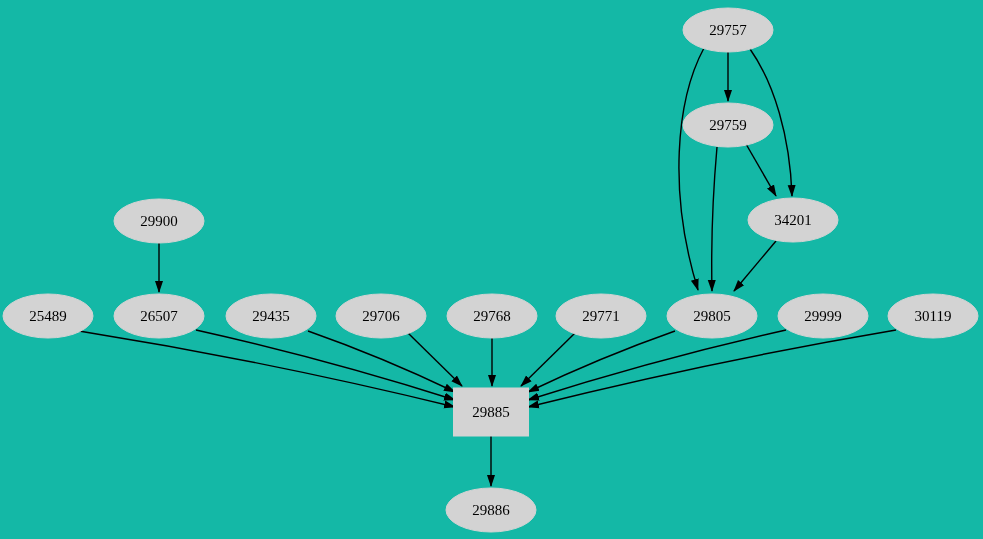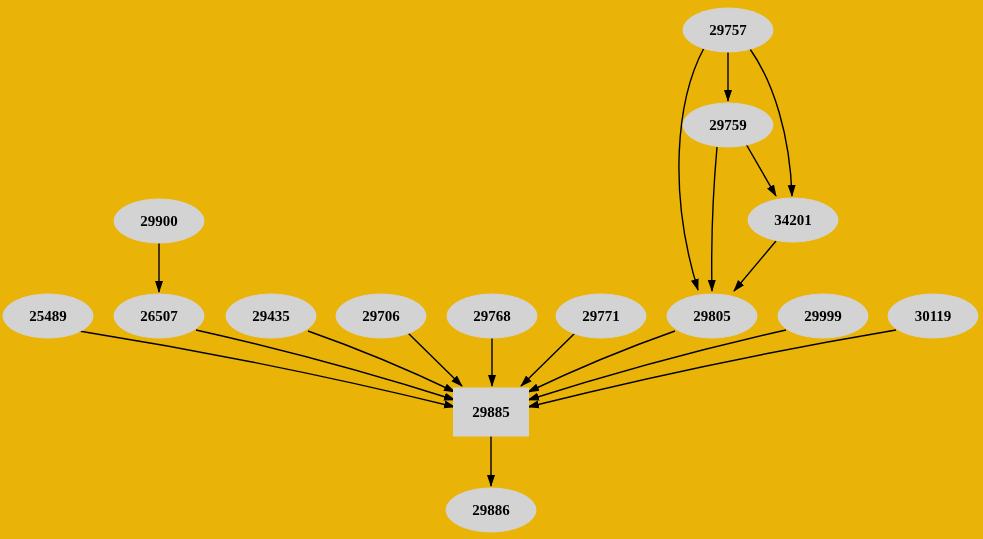--- a/index.html
+++ b/index.html
@@ -4,24 +4,23 @@
 <style>
   html, body {
     margin: 0;
     padding: 0;
     background: #ffffff;
   }
   .stage {
     position: relative;
     width: 983px;
     height: 539px;
-    background: #eab308;
+    background: #14b8a6;
     overflow: hidden;
     font-family: "Liberation Serif", "DejaVu Serif", serif;
-    font-weight: bold;
   }
   svg.graph {
     display: block;
     width: 983px;
     height: 539px;
   }
   .node-label {
     font-family: "Liberation Serif", "DejaVu Serif", serif;
     font-size: 15px;
     fill: #000000;

